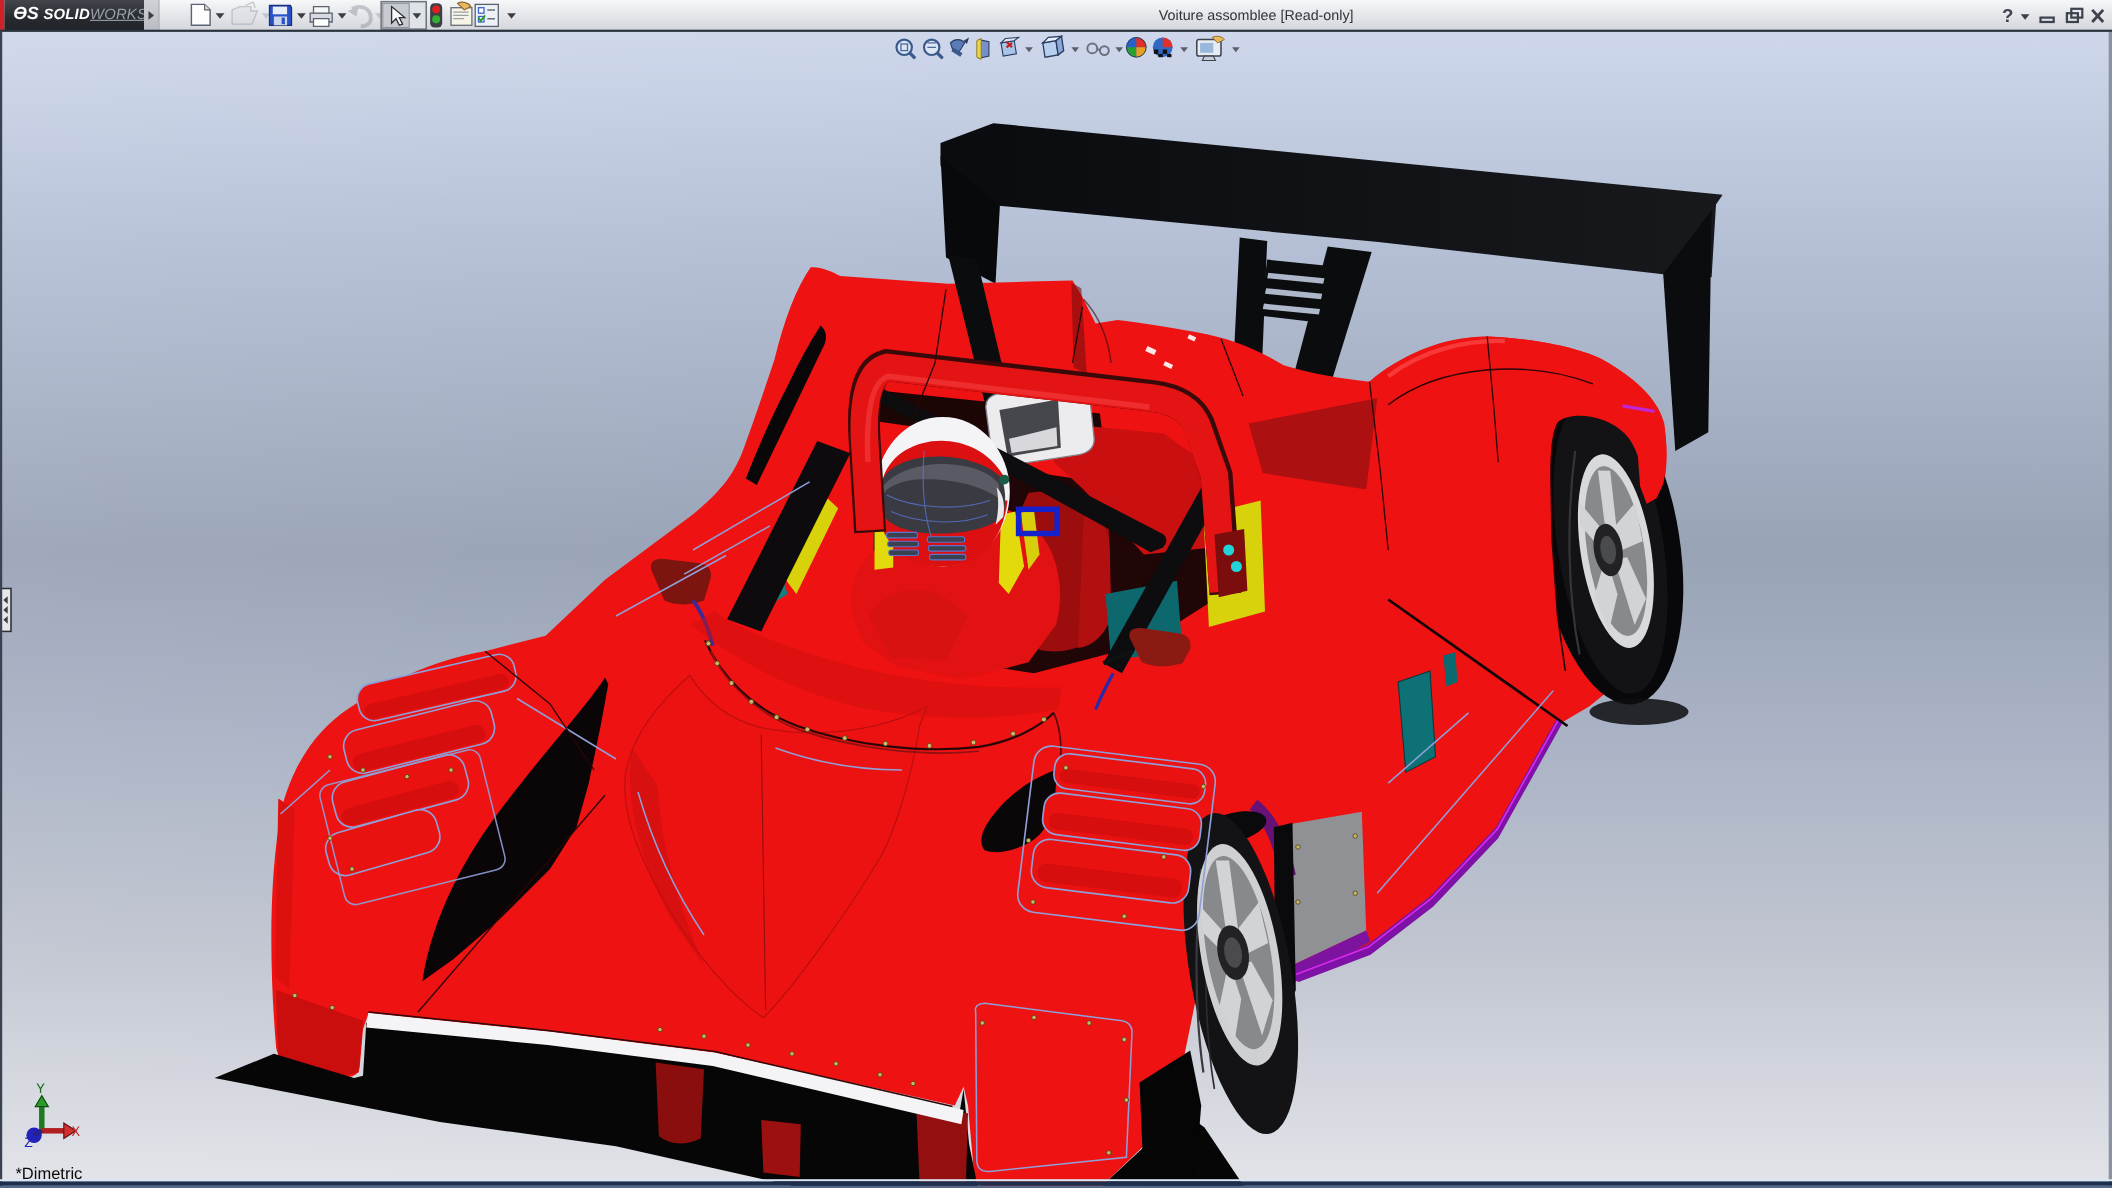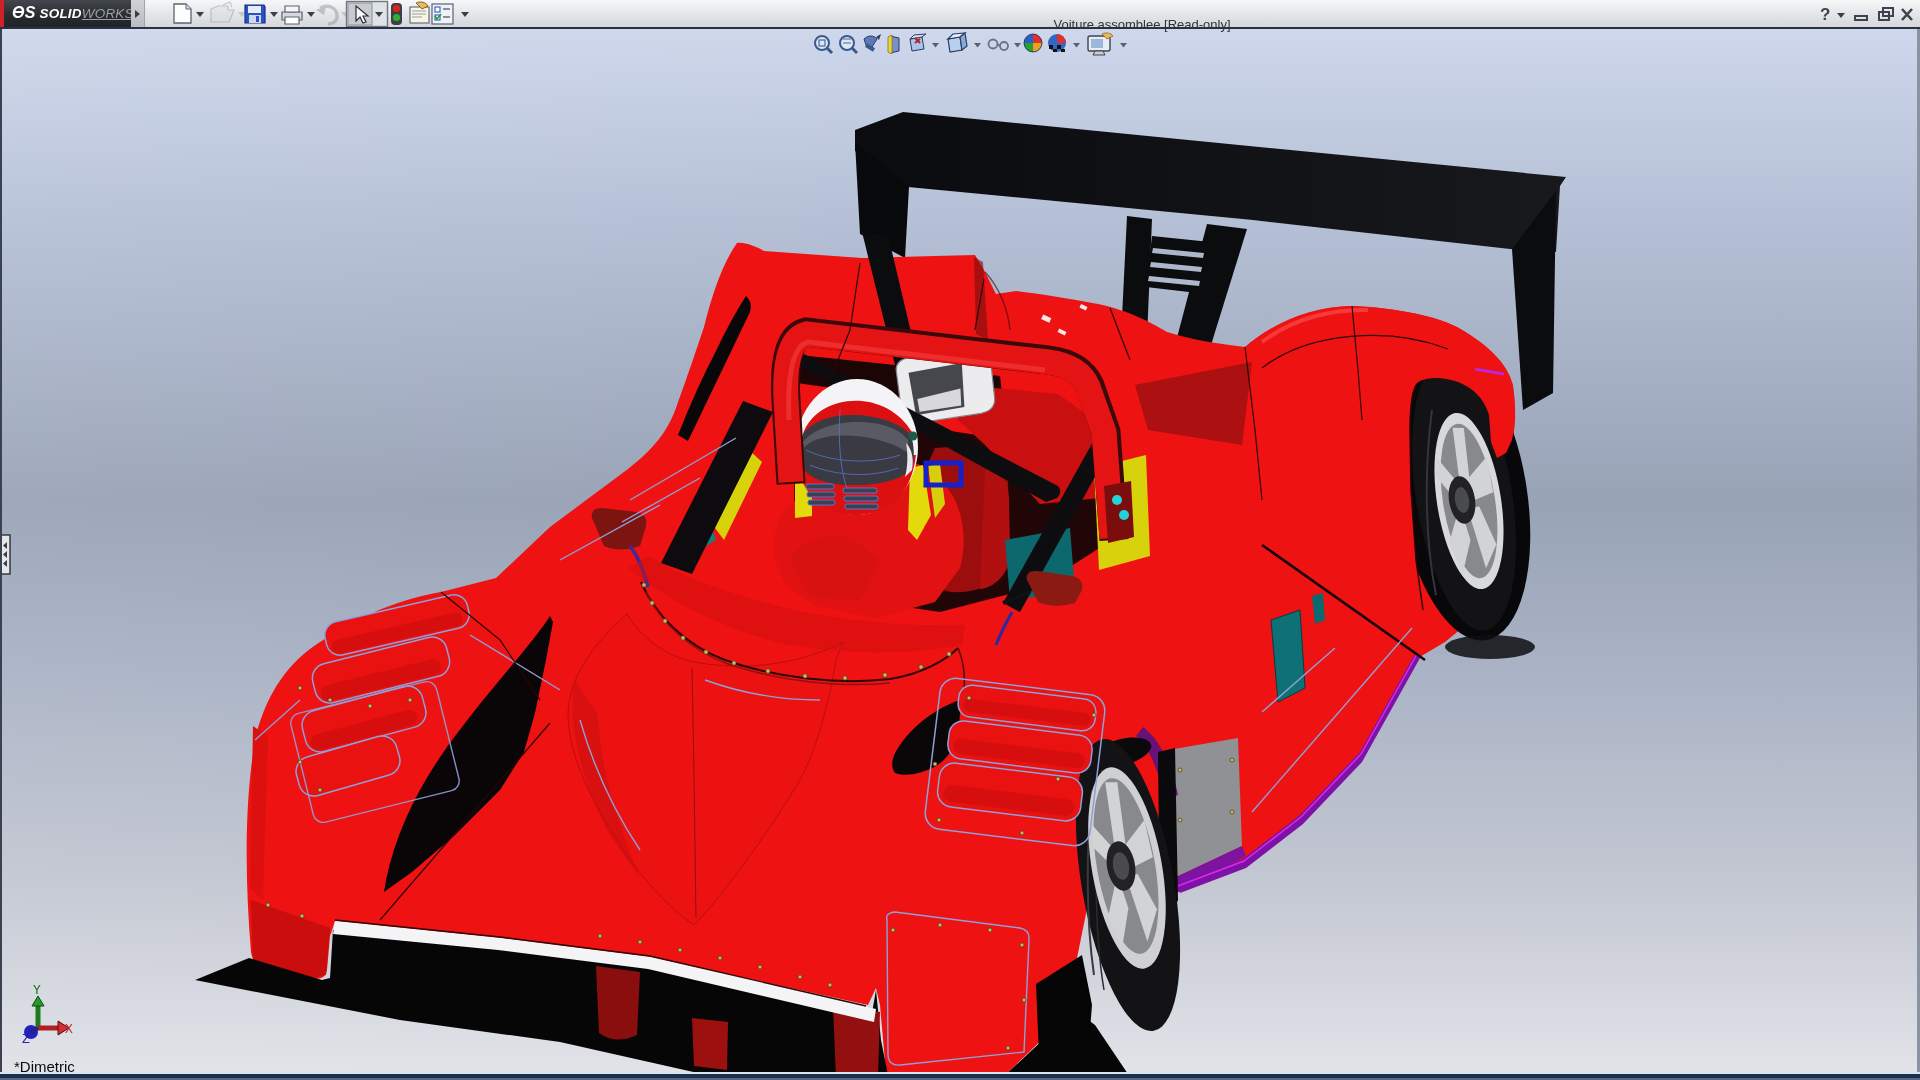--- a/index.html
+++ b/index.html
@@ -13,21 +13,21 @@
   #logoblock{position:absolute;left:4px;top:0;width:127px;height:28px;
     background:linear-gradient(#43474d,#26292d 60%,#202327);}
   #logotext{position:absolute;left:12px;top:4px;color:#fff;font-style:italic;
     font-weight:bold;font-size:13.5px;letter-spacing:.2px;}
   #logotext .wk{color:#9aa0a8;font-weight:normal;text-decoration:underline;}
   #logochev{position:absolute;left:131px;top:0;width:13px;height:28px;
     background:linear-gradient(#cfd2d6,#b8bbc1);border-right:1px solid #9fa3aa;}
   #logochev:after{content:"";position:absolute;left:4px;top:10px;border-left:5px solid #3a3e44;
     border-top:4px solid transparent;border-bottom:4px solid transparent;}
   #title{position:absolute;left:364px;top:0;width:1556px;height:28px;text-align:center;
-    line-height:28px;font-size:13px;color:#2f3338;margin-top:11px;}
+    line-height:28px;font-size:13px;color:#2f3338;}
   
   #viewport{position:absolute;left:0;top:29px;width:1920px;height:1051px;}
   svg{display:block;}
   
 </style>
 </head>
 <body>
 <div id="app">
 
   <div id="viewport">

